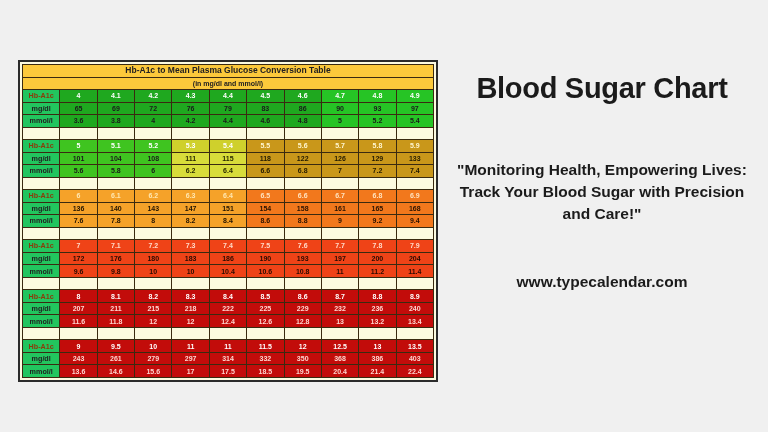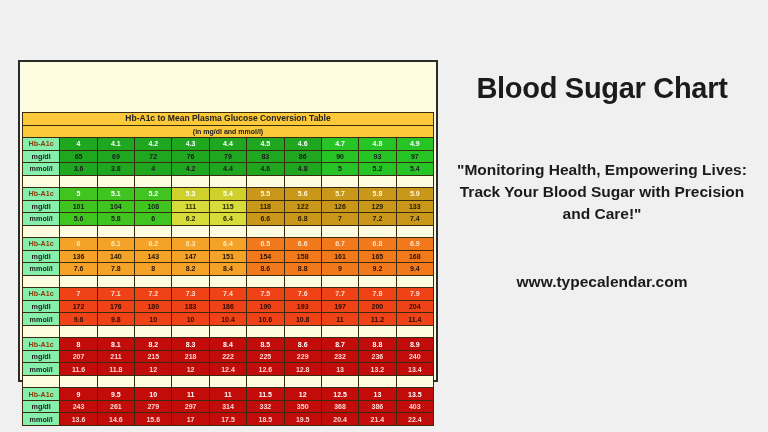--- a/index.html
+++ b/index.html
@@ -17,21 +17,20 @@
     border:2px solid #2b2b2b;
     box-sizing:border-box;
     padding:2px;
   }
   .tbl{
     width:100%;height:100%;
     border-collapse:collapse;
     table-layout:fixed;
     font-size:7px;
     font-weight:bold;
-    margin-top:48px;
   }
   .tbl td{
     border:1px solid #3a2a10;
     text-align:center;
     padding:0;
     height:11px;
     line-height:11px;
     overflow:hidden;
     white-space:nowrap;
   }
@@ -40,21 +39,21 @@
     color:#222021;
     font-size:8.5px;
     line-height:12px;
     height:12px;
     border:1px solid #3a2a10 !important;
     font-weight:bold;
   }
   .title-cell.sub{font-size:7px;height:11px;line-height:11px;}
 
   .lbl{
-    background:#86efac;
+    background:#22c55e;
     width:38px;
     font-size:7.2px;
     color:#222;
   }
   .lbl.a1c{color:#8a3b0b;}
   .spacer td{background:#fdfbe0;border-left:1px solid #3a2a10;border-right:1px solid #3a2a10;border-top:1px solid #3a2a10;border-bottom:1px solid #3a2a10;height:8px;}
   .spacer td.lbl{background:#fdfbe0;}
 
   
   .g1{background:#1fa81f;color:#ffffff;}

